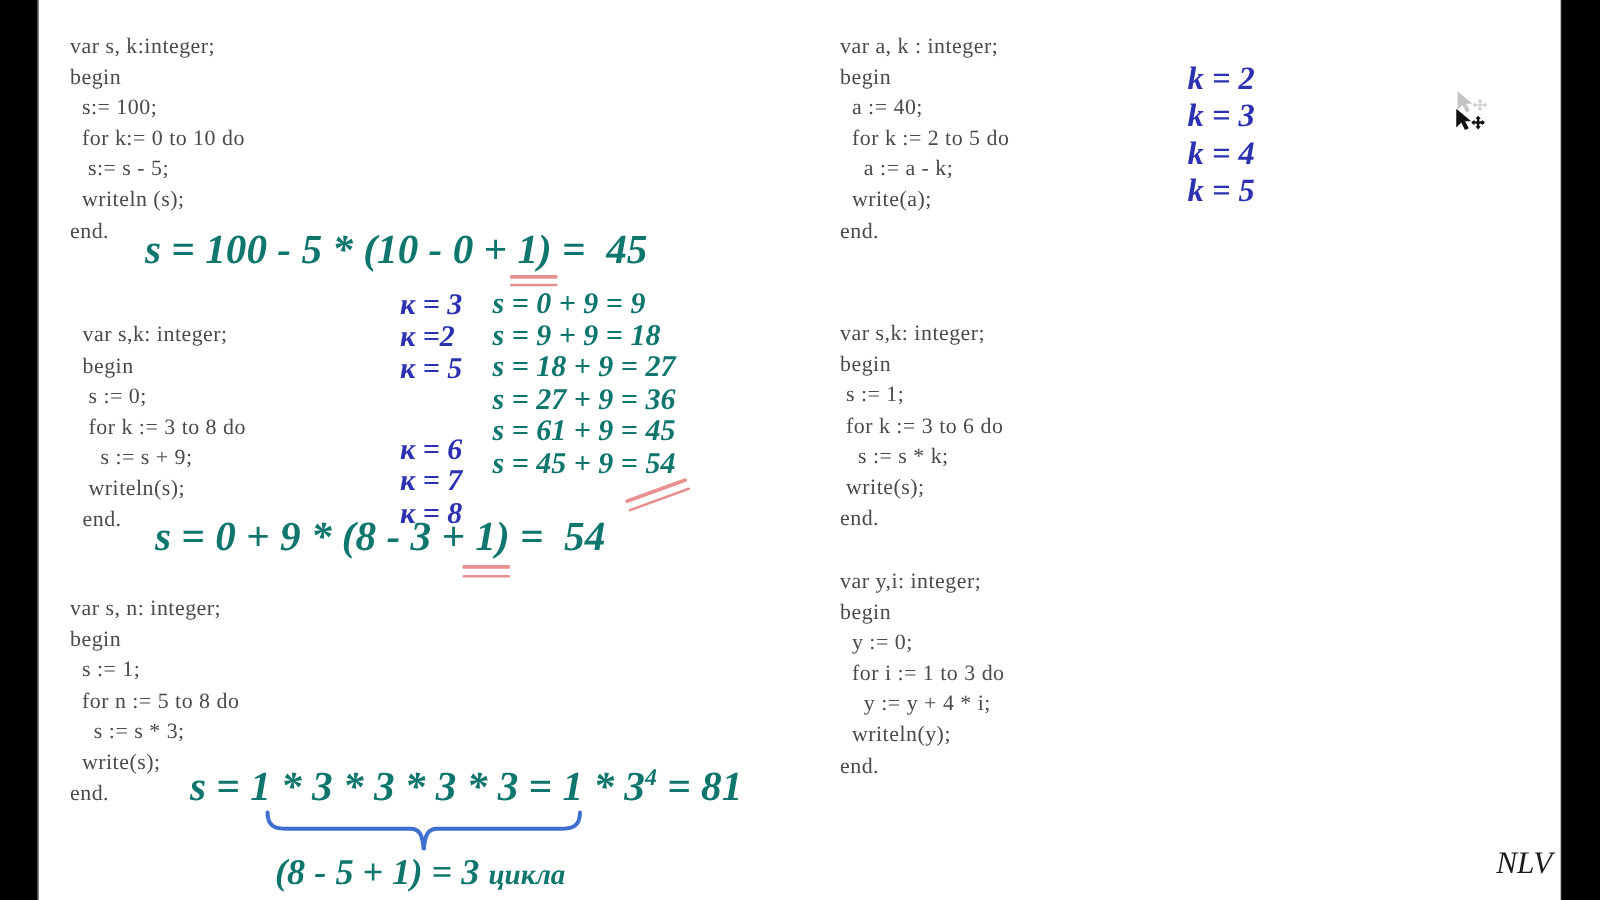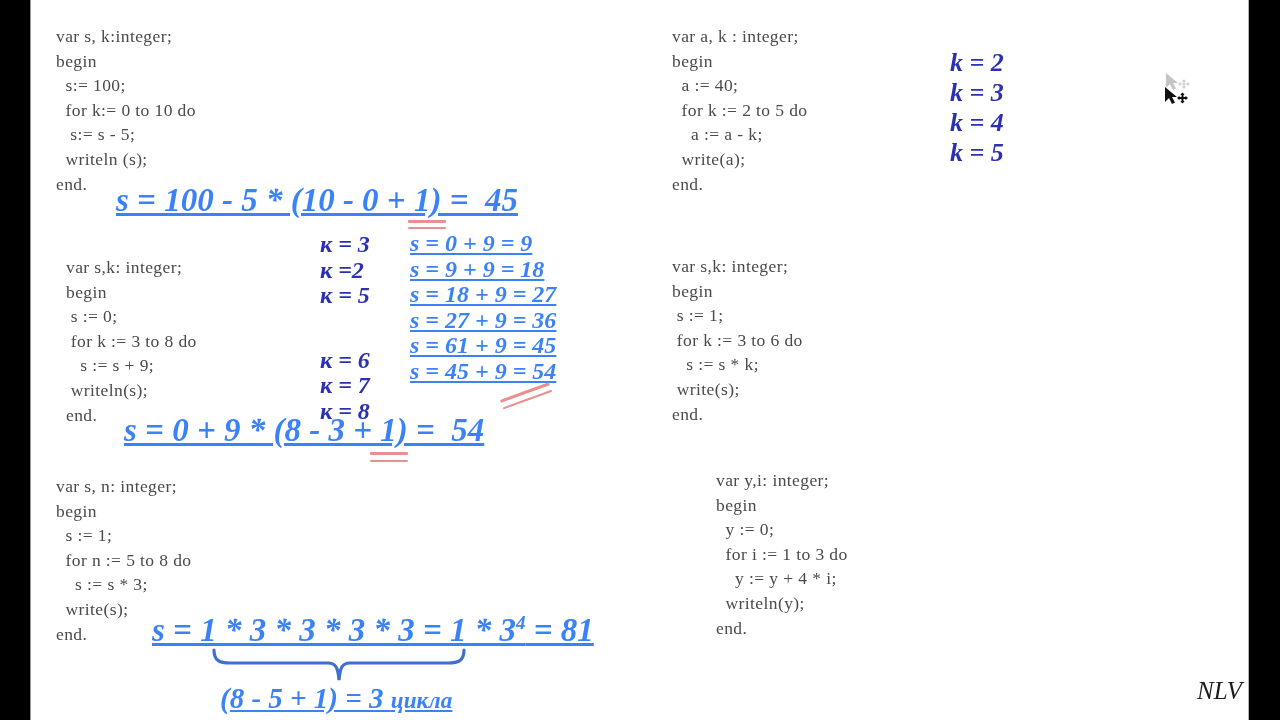--- a/index.html
+++ b/index.html
@@ -17,21 +17,21 @@
     position:absolute;
     font-family:Liberation Serif, serif;
     font-size:17.5px;line-height:24.6px;
     color:#4a4a4a;white-space:pre;letter-spacing:0.4px;
   }
 
   .hw{
     position:absolute;
     font-family:"Liberation Serif","DejaVu Serif",serif;
     font-style:italic;font-weight:bold;
-    color:#3b82f6;white-space:pre;text-decoration:underline;
+    color:#0f766e;white-space:pre;
   }
   .hw-k{
     position:absolute;
     font-family:"Liberation Serif","DejaVu Serif",serif;
     font-style:italic;font-weight:bold;
     color:#2b31b0;white-space:pre;
   }
   .sup{font-size:.58em;vertical-align:super;font-style:italic;}
   .cyr{font-size:.80em;}
 
@@ -75,21 +75,21 @@
 
   <div style="position:absolute;left:320px;top:232px;">
     <div class="hw-k" style="position:relative;font-size:24px;line-height:25.5px;">к = 3</div>
     <div class="hw-k" style="position:relative;font-size:24px;line-height:25.5px;">к =2</div>
     <div class="hw-k" style="position:relative;font-size:24px;line-height:25.5px;">к = 5</div>
     <div class="hw-k" style="position:relative;font-size:24px;line-height:25.5px;margin-top:39px;">к = 6</div>
     <div class="hw-k" style="position:relative;font-size:24px;line-height:25.5px;">к = 7</div>
     <div class="hw-k" style="position:relative;font-size:24px;line-height:25.5px;">к = 8</div>
   </div>
 
-  <div style="position:absolute;left:410px;top:231px;">
+  <div style="position:absolute;left:394px;top:231px;">
     <div class="hw" style="position:relative;font-size:24px;line-height:25.5px;">s = 0 + 9 = 9</div>
     <div class="hw" style="position:relative;font-size:24px;line-height:25.5px;">s = 9 + 9 = 18</div>
     <div class="hw" style="position:relative;font-size:24px;line-height:25.5px;">s = 18 + 9 = 27</div>
     <div class="hw" style="position:relative;font-size:24px;line-height:25.5px;">s = 27 + 9 = 36</div>
     <div class="hw" style="position:relative;font-size:24px;line-height:25.5px;">s = 61 + 9 = 45</div>
     <div class="hw" style="position:relative;font-size:24px;line-height:25.5px;">s = 45 + 9 = 54</div>
   </div>
 
   <div class="pinkmark" style="left:408px;top:220px;width:38px;">
     <i></i>
@@ -140,21 +140,21 @@
   </div>
 
   <div class="code" style="left:672px;top:254px;">var s,k: integer;
 begin
  s := 1;
  for k := 3 to 6 do
    s := s * k;
  write(s);
 end.</div>
 
-  <div class="code" style="left:672px;top:468px;margin-left:44px;">var y,i: integer;
+  <div class="code" style="left:672px;top:452px;">var y,i: integer;
 begin
   y := 0;
   for i := 1 to 3 do
     y := y + 4 * i;
   writeln(y);
 end.</div>
 
   <svg class="cursor ghost" style="left:1164px;top:72px;" width="26" height="26" viewBox="0 0 26 26">
     <path d="M2 1 L2 16 L6 12 L9 18 L12 16.5 L9 11 L14 11 Z" fill="#4a4a4a"></path>
     <path d="M16 12 h8 M20 8 v8 M16.5 10.5 L15 12 L16.5 13.5 M23.5 10.5 L25 12 L23.5 13.5 M18.5 9.5 L20 8 L21.5 9.5 M18.5 14.5 L20 16 L21.5 14.5" stroke="#6f6f6f" stroke-width="1.2" fill="none"></path>

